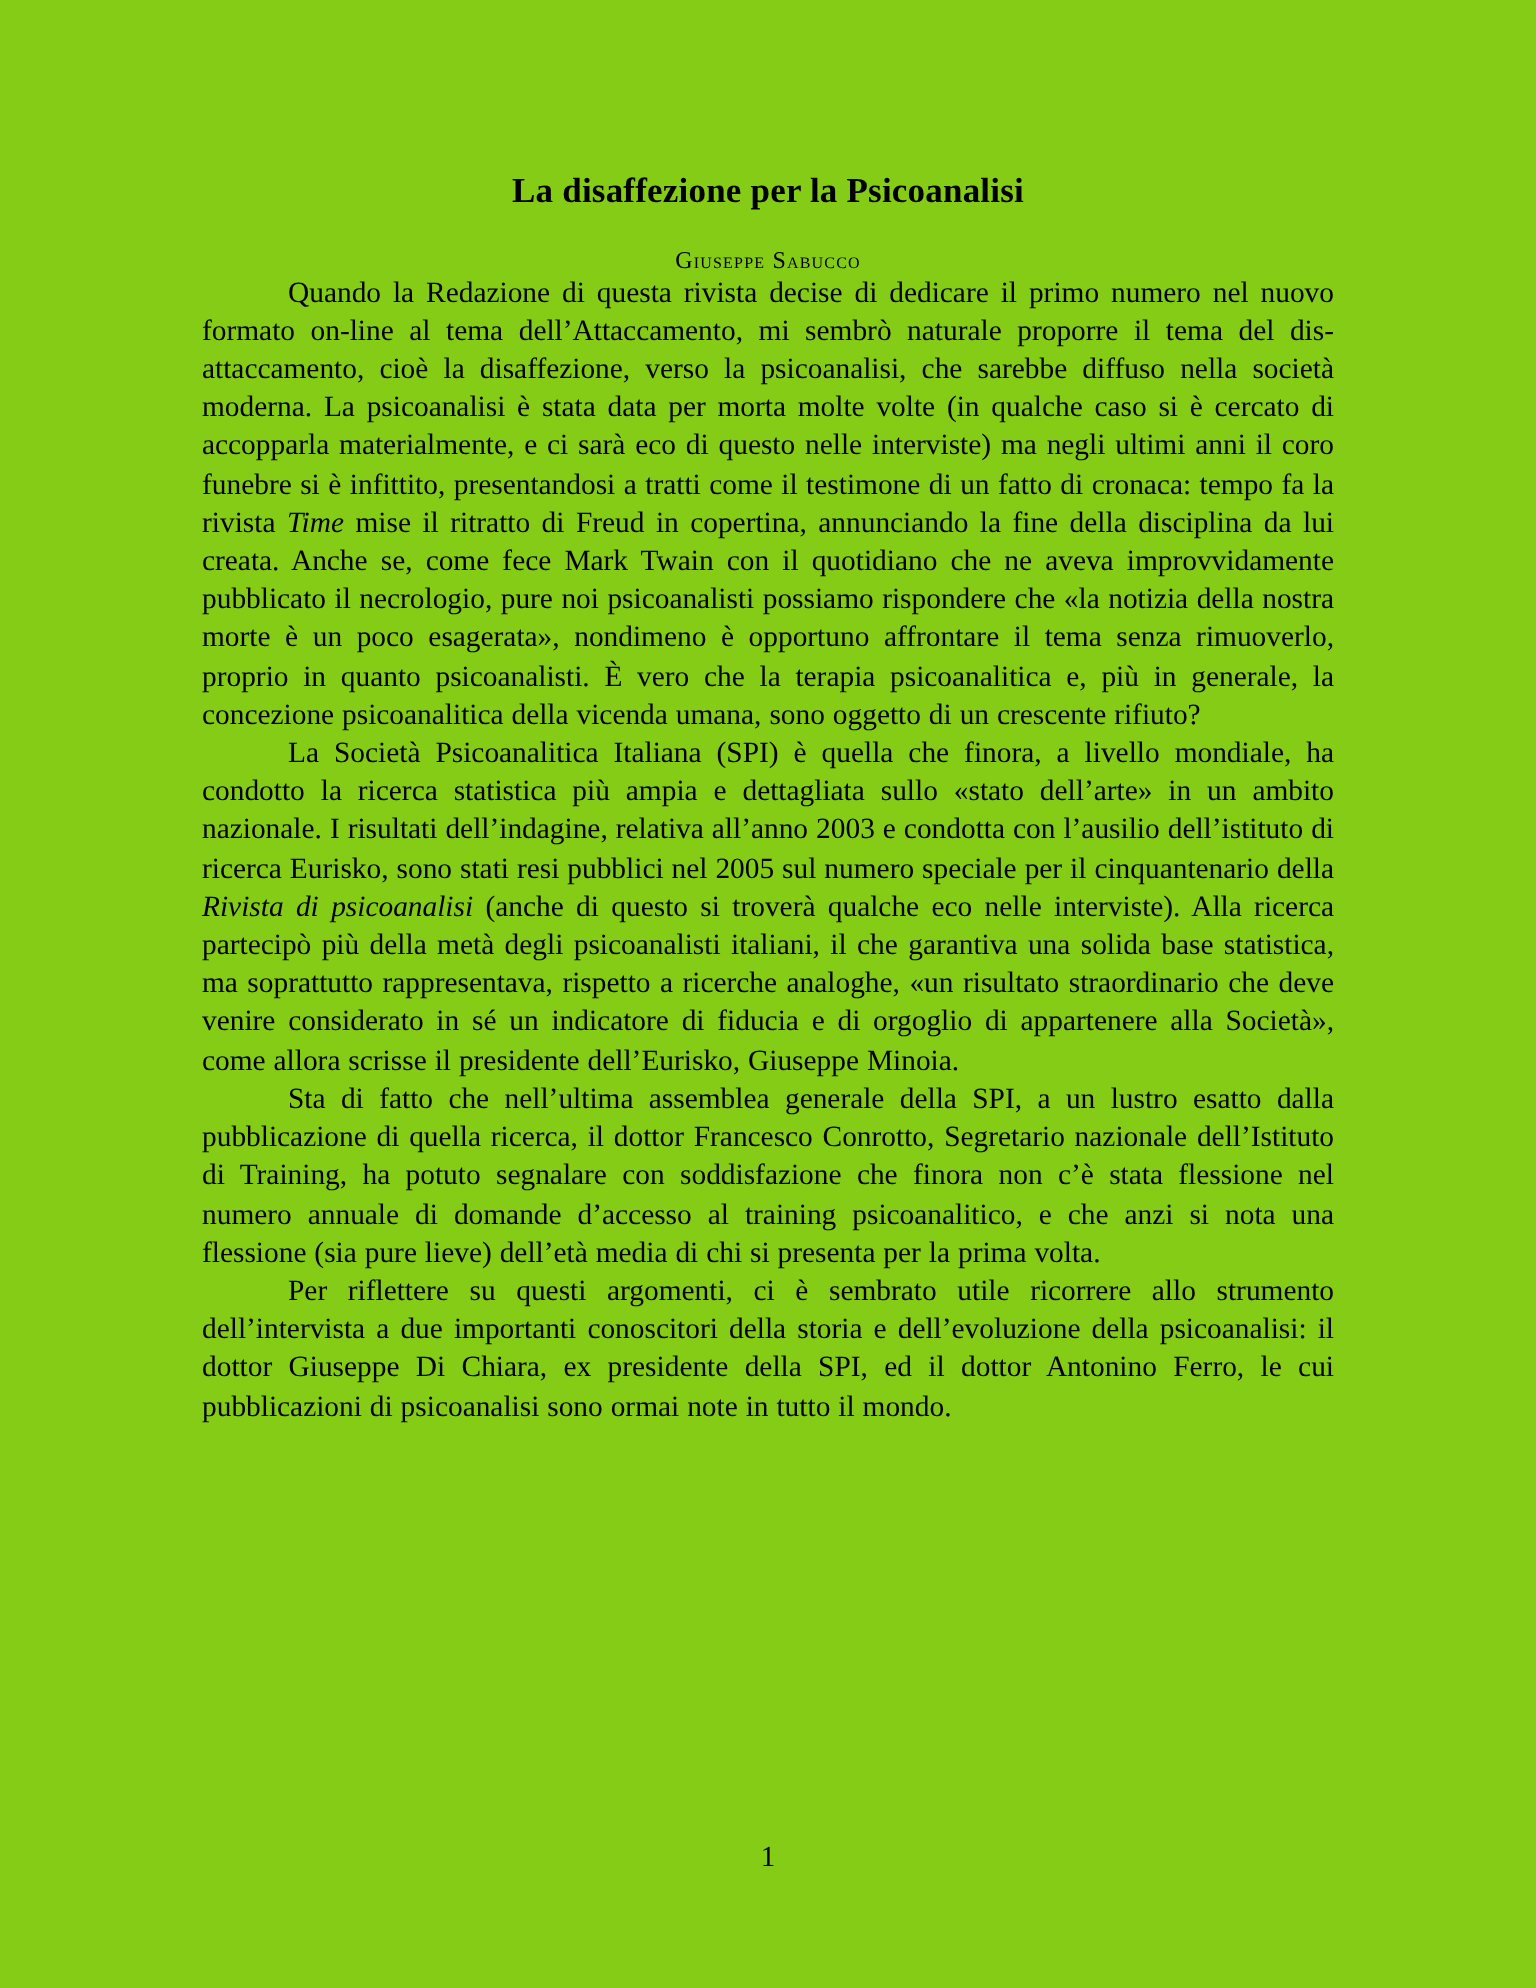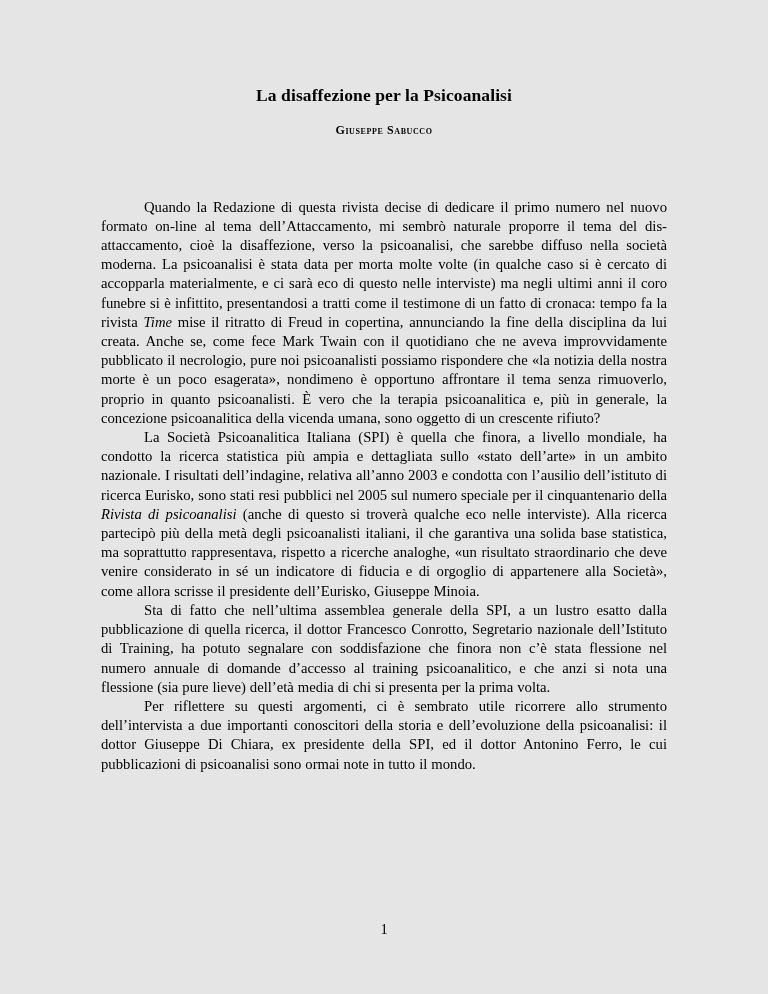--- a/index.html
+++ b/index.html
@@ -13,41 +13,40 @@
     font-family: "Liberation Serif", serif;
     color: #000000;
     overflow: hidden;
   }
   .page {
     position: relative;
     width: 768px;
     height: 994px;
     box-sizing: border-box;
     padding: 84px 101px 0 101px;
-    background: #e5e5e5;
+    background: #84cc16;
   }
   .title-block {
     text-align: center;
   }
   .doc-title {
     margin: 0;
     font-size: 17.5px;
     font-weight: bold;
     line-height: 1.35;
     letter-spacing: 0.1px;
   }
   .author {
     margin-top: 15px;
     font-size: 12px;
-    font-weight: bold;
+    font-weight: normal;
     font-variant: small-caps;
     letter-spacing: 0.6px;
   }
   .body-text {
-    margin-top: 60px;
     font-size: 14.7px;
     line-height: 19.2px;
     text-align: justify;
   }
   .body-text p {
     margin: 0;
     text-indent: 43px;
     word-spacing: 0.3px;
   }
   .italic {

